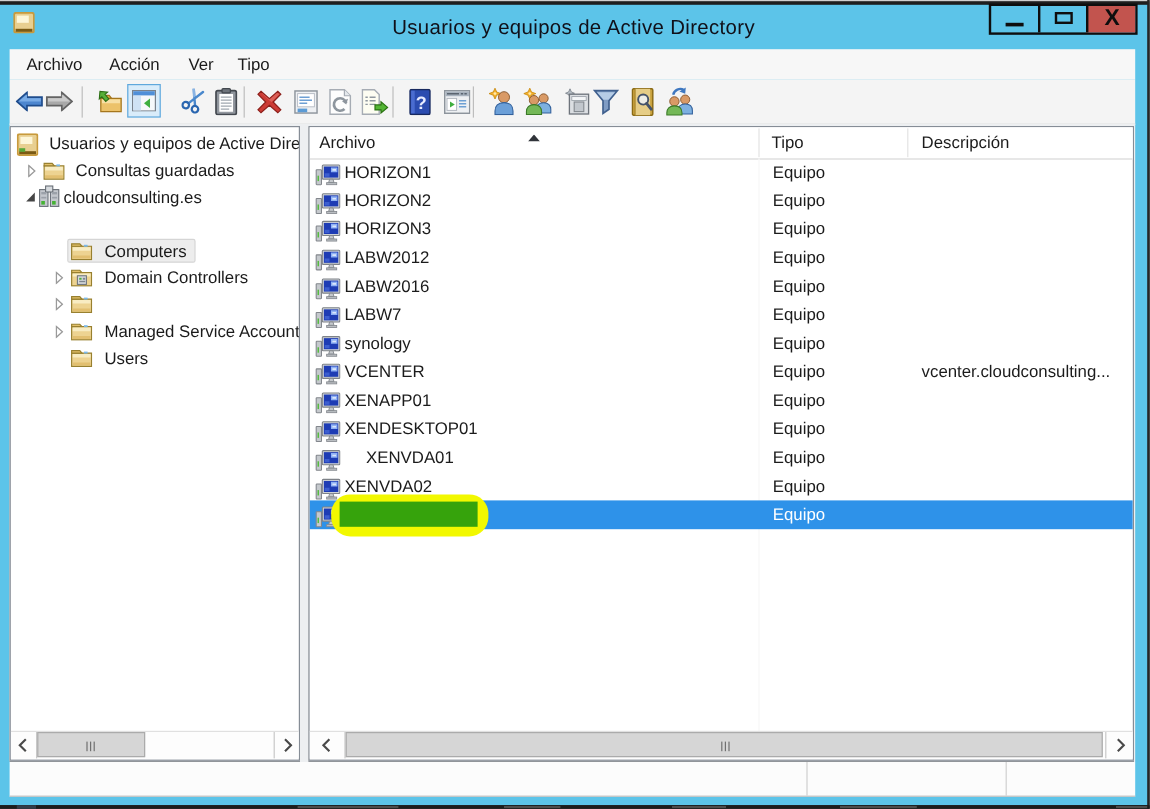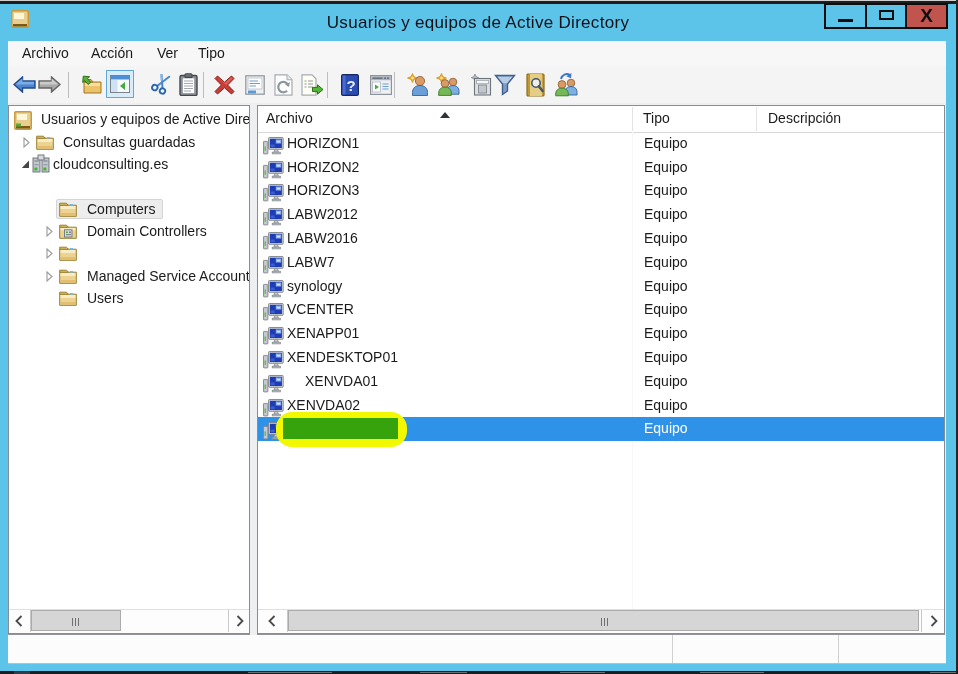--- a/index.html
+++ b/index.html
@@ -395,20 +395,21 @@
           </svg>
         <span class="cell" style="left:29px">synology</span>
           <span class="cell" style="left:386px">Equipo</span>
       </div>
       <div class="lrow" style="top:192.4px">
         <svg class="cell" style="left:4px;top:2px" width="22" height="20">
             <use href="#comp"></use>
           </svg>
         <span class="cell" style="left:29px">VCENTER</span>
           <span class="cell" style="left:386px">Equipo</span>
+        <span class="cell" style="left:510px">vcenter.cloudconsulting...</span>
       </div>
       <div class="lrow" style="top:216.2px">
         <svg class="cell" style="left:4px;top:2px" width="22" height="20">
             <use href="#comp"></use>
           </svg>
         <span class="cell" style="left:29px">XENAPP01</span>
           <span class="cell" style="left:386px">Equipo</span>
       </div>
       <div class="lrow" style="top:240px">
         <svg class="cell" style="left:4px;top:2px" width="22" height="20">

